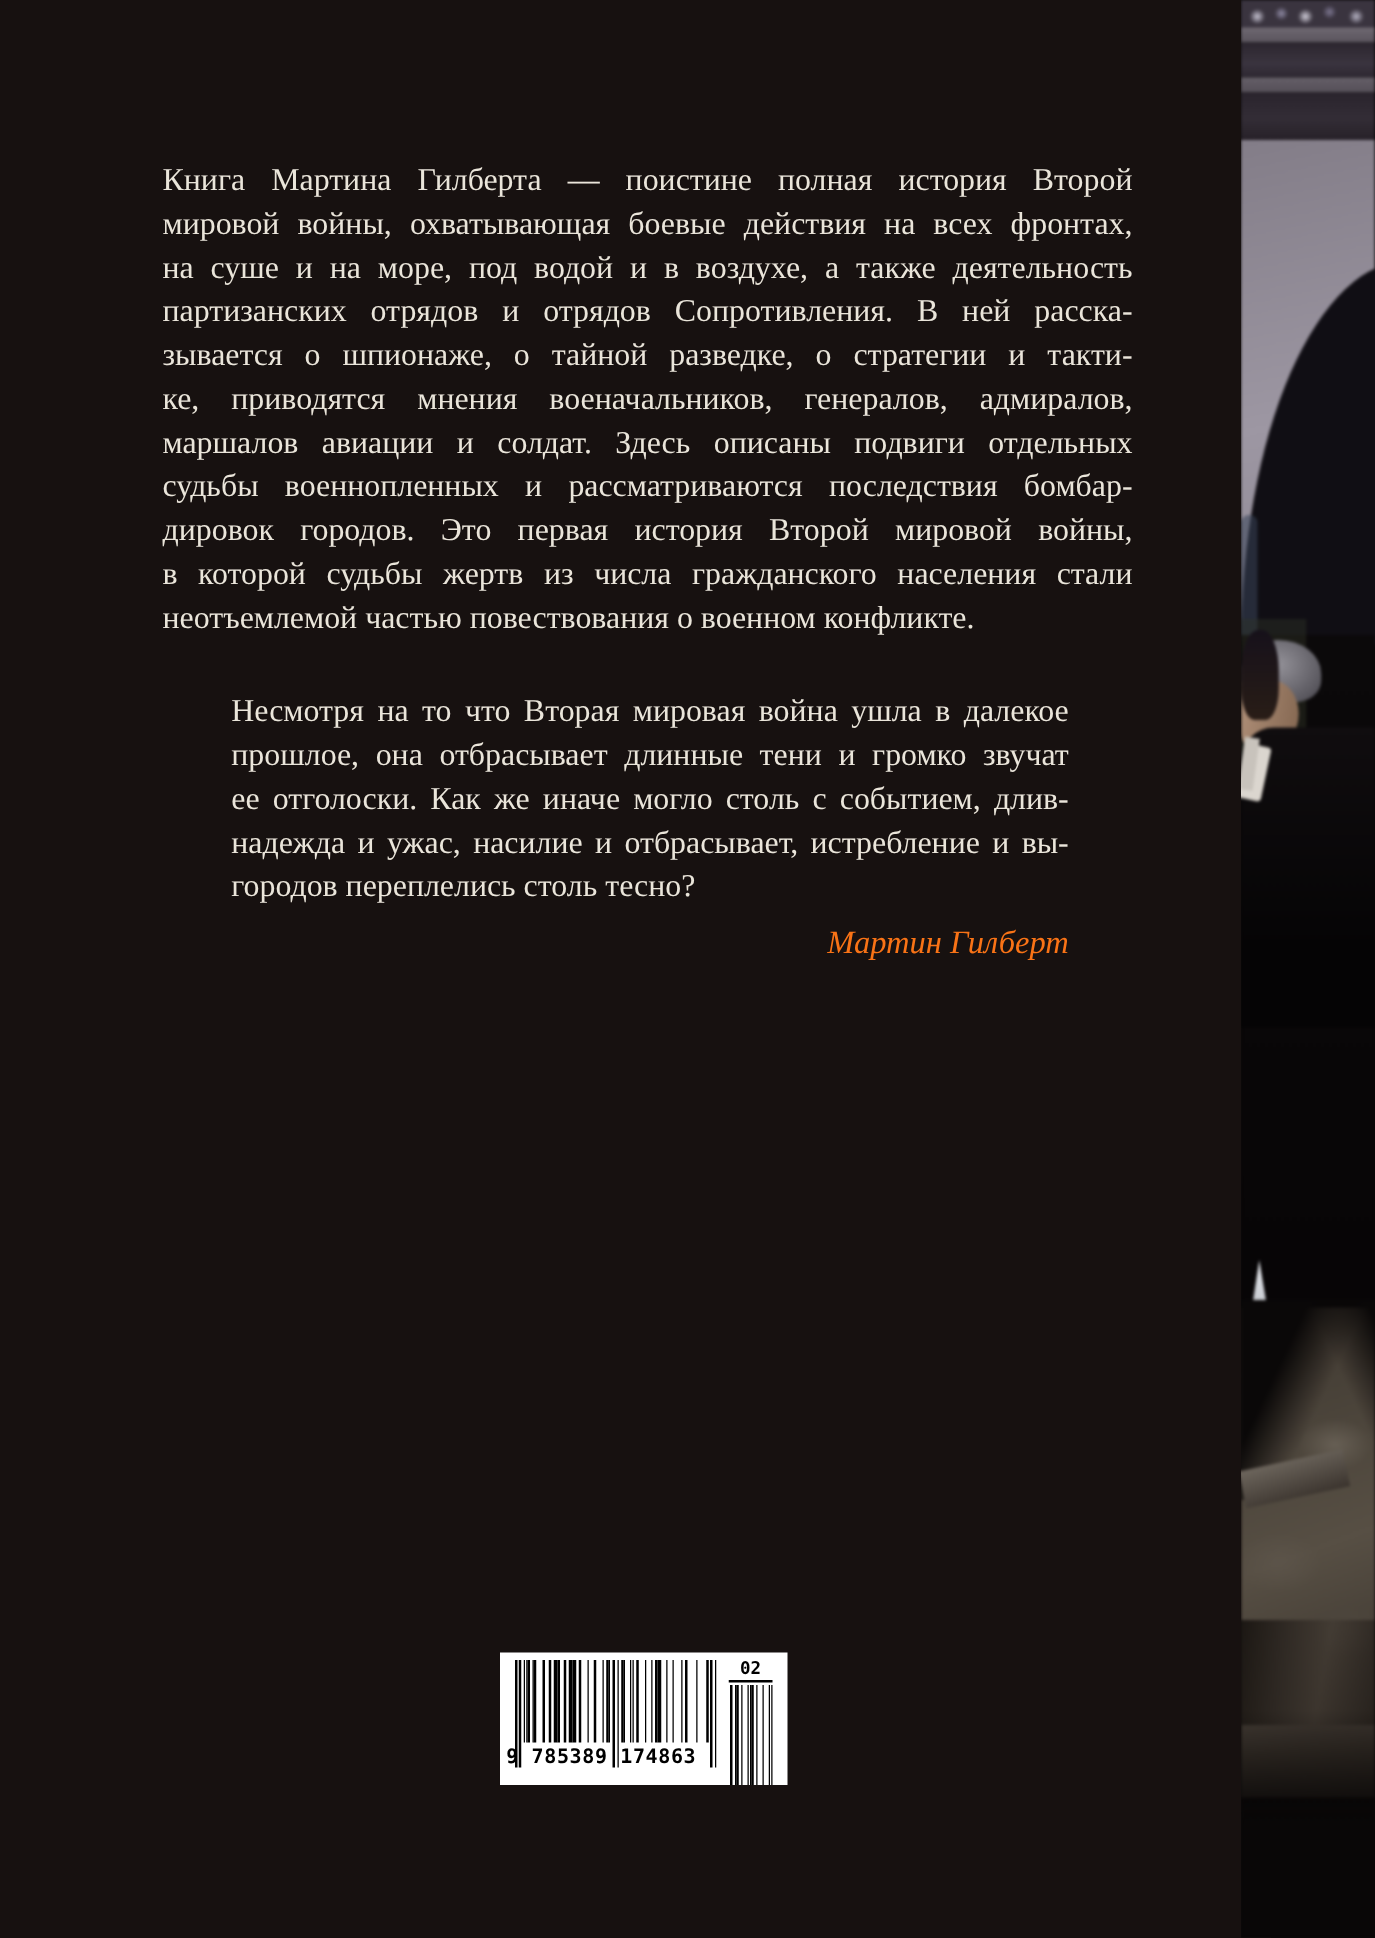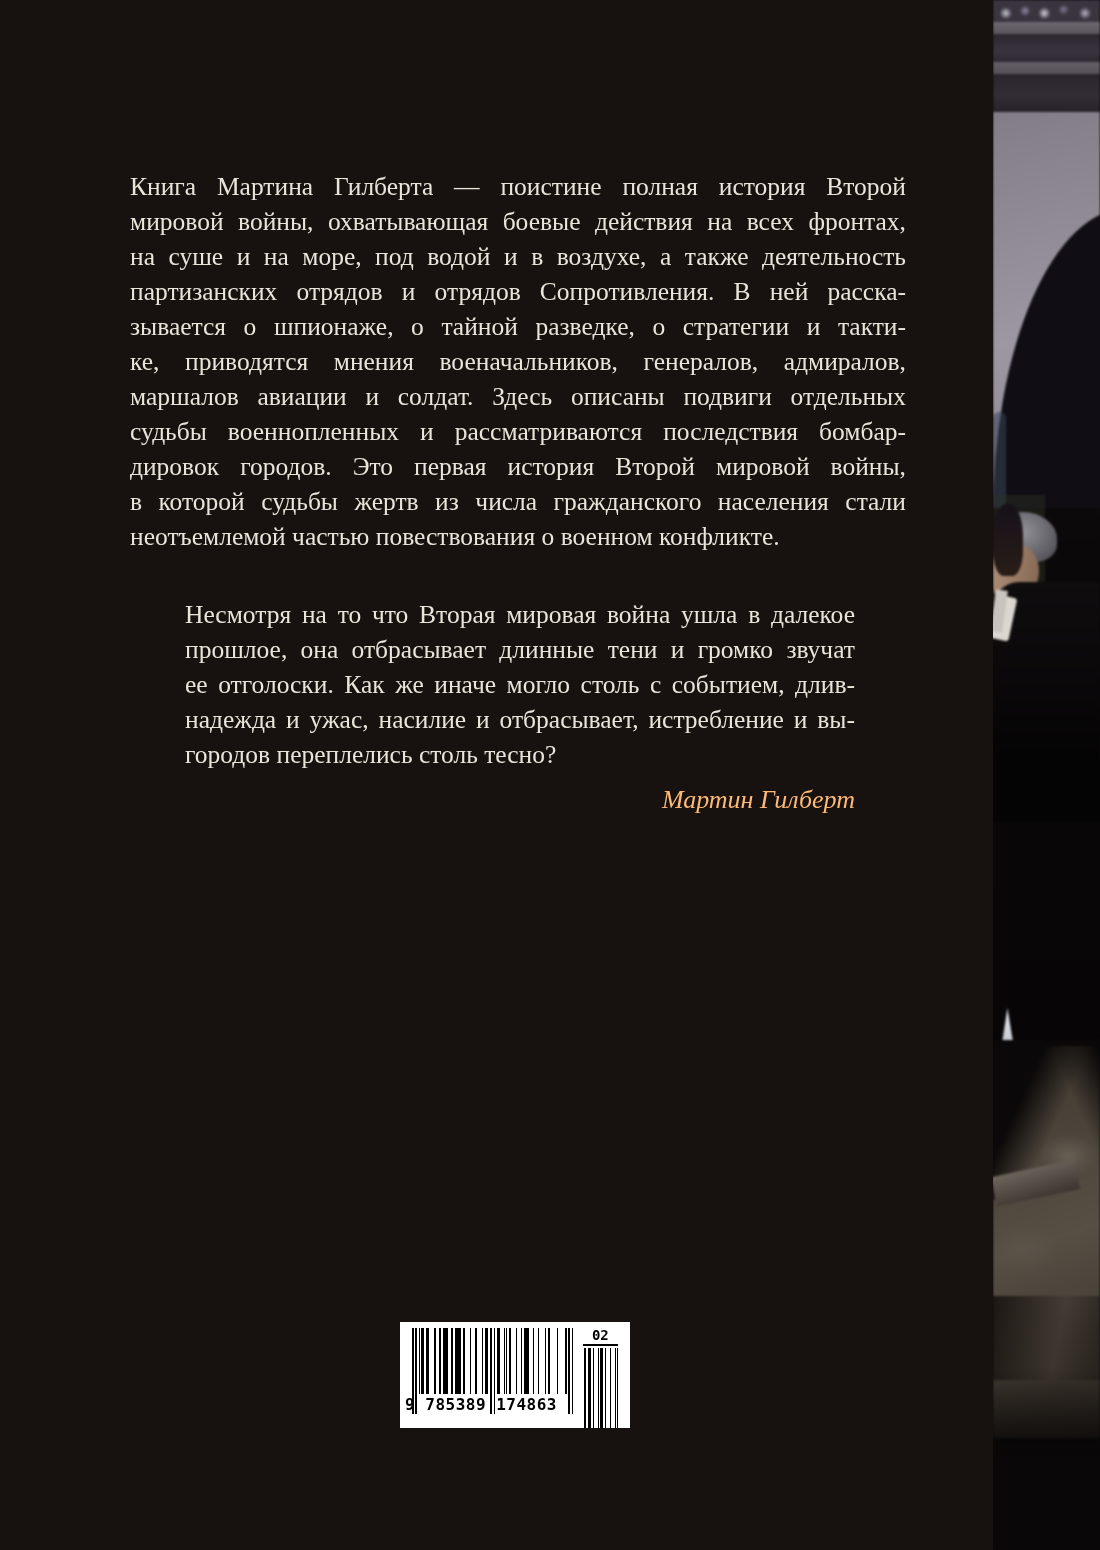--- a/index.html
+++ b/index.html
@@ -5,25 +5,25 @@
   html,body{margin:0;padding:0;}
   body{
     width:1100px;height:1550px;overflow:hidden;
     background:#171110;
     font-family:"Liberation Serif","DejaVu Serif",serif;
   }
   .cover{position:relative;width:1100px;height:1550px;background:#171110;overflow:hidden;color:#eae5da;}
 
   
   .text-block{position:absolute;left:130px;top:126px;width:776px;}
-  .para{font-size:25.5px;line-height:35px;color:#eae5da;margin-top:43px;}
+  .para{font-size:25.5px;line-height:35px;color:#eae5da;}
   .para .tline{text-align:justify;text-align-last:justify;}
   .para .tline:last-child{text-align-last:left;}
   .quote-wrap{margin-top:40px;margin-left:55px;width:670px;}
-  .attribution{font-style:italic;text-align:right;font-size:26px;margin-top:13px;color:#fdba74;}
+  .attribution{font-style:italic;text-align:right;font-size:26px;margin-top:13px;color:#f97316;}
 
   
   .barcode-box{
     position:absolute;left:400px;top:1322px;width:230px;height:106px;
     background:#ffffff;box-sizing:border-box;
     display:flex;align-items:flex-start;padding:6px 0 0 12px;
   }
   .ean-main{position:relative;}
   .ean-bars{position:relative;height:88px;}
   .ean-digits{

